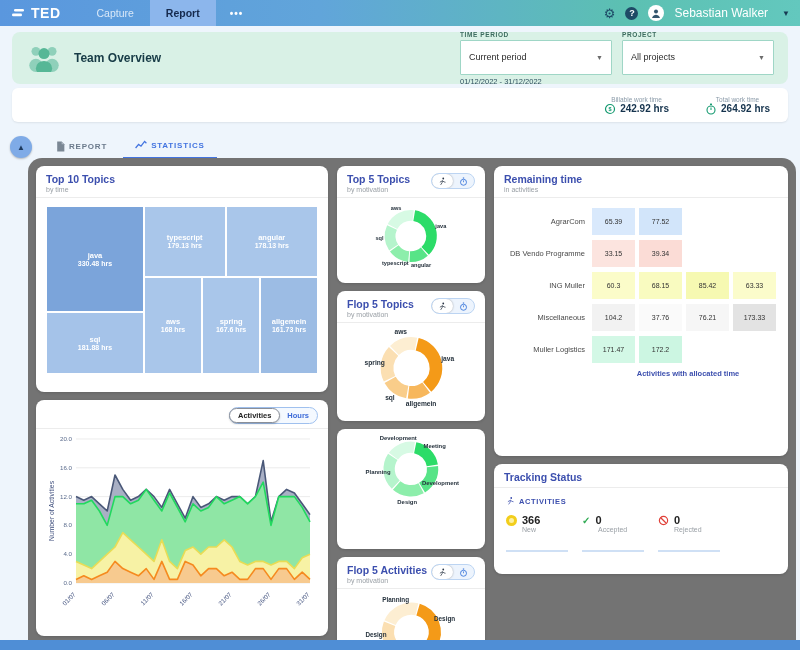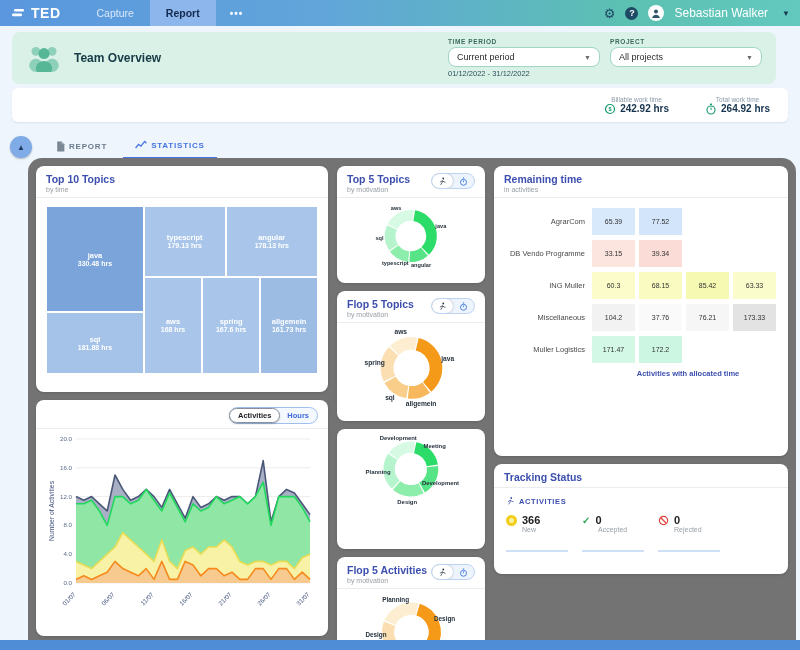--- a/index.html
+++ b/index.html
@@ -16,26 +16,26 @@
   .top-tab.active { background:#8cb6ec; color:#15294d; font-weight:bold; }
   .top-more { color:#fff; font-weight:bold; letter-spacing:1px; font-size:10px; padding:0 14px; cursor:pointer; }
   .top-right { margin-left:auto; display:flex; align-items:center; gap:10px; padding-right:10px; }
   .gear { font-size:13px; color:#1e4a66; cursor:pointer; line-height:1; }
   .help-badge { width:13px; height:13px; border-radius:50%; background:#1e4a66; color:#fff; font-size:9px; font-weight:bold; display:flex; align-items:center; justify-content:center; cursor:pointer; }
   .avatar { width:16px; height:16px; border-radius:50%; background:#fff; display:flex; align-items:center; justify-content:center; overflow:hidden; }
   .user-name { color:#fff; font-size:12px; }
   .caret { color:#173a52; font-size:8px; margin-left:4px; cursor:pointer; }
 
   
-  .overview { position:absolute; top:32px; left:12px; right:24px; height:52px; background:#d9f1e6; border-radius:8px; display:flex; align-items:center; padding:0 14px; }
+  .overview { position:absolute; top:32px; left:12px; right:12px; height:52px; background:#d9f1e6; border-radius:8px; display:flex; align-items:center; padding:0 14px; }
   .ov-title { font-size:12px; font-weight:bold; color:#173b46; margin-left:12px; }
   .ov-fields { margin-left:auto; display:flex; gap:10px; }
   .field { width:152px; position:relative; }
   .field-label { font-size:6.5px; font-weight:bold; color:#3c6b5e; letter-spacing:.6px; margin-bottom:2px; }
-  .select-box { height:20px; background:#fff; border:1px solid #9fd6c6; border-radius:8px; display:flex; align-items:center; padding:0 8px; font-size:9px; color:#2b2b2b; cursor:pointer; }
+  .select-box { height:35px; background:#fff; border:1px solid #9fd6c6; border-radius:1px; display:flex; align-items:center; padding:0 8px; font-size:9px; color:#2b2b2b; cursor:pointer; }
   .select-caret { margin-left:auto; color:#6b6b6b; font-size:7px; }
   .field-range { font-size:7.5px; color:#2f4f5f; margin-top:2px; }
 
   
   .worktime { position:absolute; top:88px; left:12px; right:12px; height:34px; background:#fff; border-radius:6px; box-shadow:0 1px 2px rgba(0,0,0,.08); display:flex; align-items:center; justify-content:flex-end; gap:36px; padding-right:18px; }
   .wt-group { text-align:center; }
   .wt-label { font-size:6.5px; color:#8a9aa8; }
   .wt-value { display:flex; align-items:center; gap:4px; font-size:10px; font-weight:bold; color:#15334d; }
 
   

